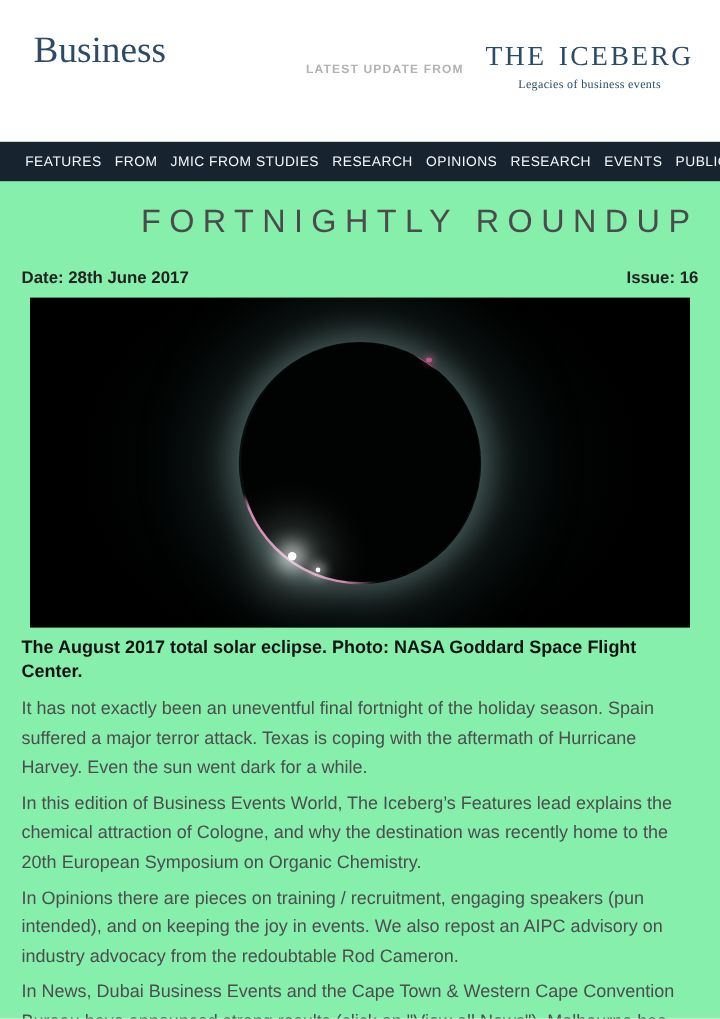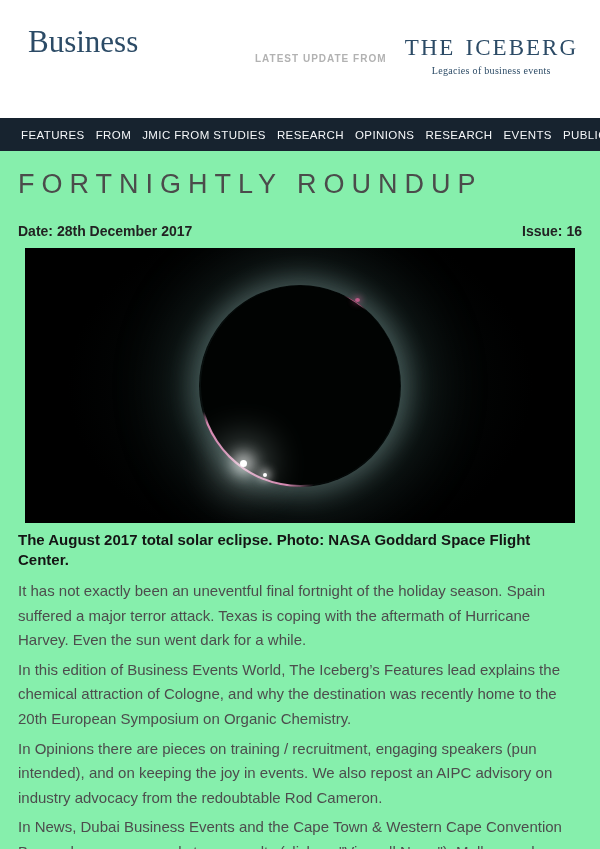--- a/index.html
+++ b/index.html
@@ -38,21 +38,21 @@
     height: 33px; background: #17232f; display: flex; align-items: center;
     padding-left: 21px; gap: 11px; white-space: nowrap;
   }
   .nav-item {
     color: #f5f7f9; font-size: 11.5px; letter-spacing: 0.4px; cursor: pointer;
   }
 
   
   .main { padding: 0 18px; }
   .page-title {
-    margin-top: 18px; text-align: left;
+    margin-top: 18px; text-align: right;
     font-size: 27px; font-weight: 300; letter-spacing: 7px;
     color: #4b4b4b;
   }
   .meta-row {
     margin-top: 23px; display: flex; justify-content: space-between;
     font-size: 14px; font-weight: 700; color: #222222;
   }
 
   
   .eclipse {
@@ -133,21 +133,21 @@
     <span class="nav-item">RESEARCH</span>
     <span class="nav-item">EVENTS</span>
     <span class="nav-item">PUBLICATIONS</span>
   </div>
 
   <div class="main">
 
     <div class="page-title">FORTNIGHTLY ROUNDUP</div>
 
     <div class="meta-row">
-      <span>Date: 28th December 2017</span>
+      <span>Date: 28th June 2017</span>
       <span>Issue: 16</span>
     </div>
 
     <div class="eclipse">
       <div class="eclipse-ring"></div>
       <div class="eclipse-moon"></div>
       <div class="diamond-spot"></div>
       <div class="diamond-spot-2"></div>
       <div class="prominence-dot"></div>
     </div>

